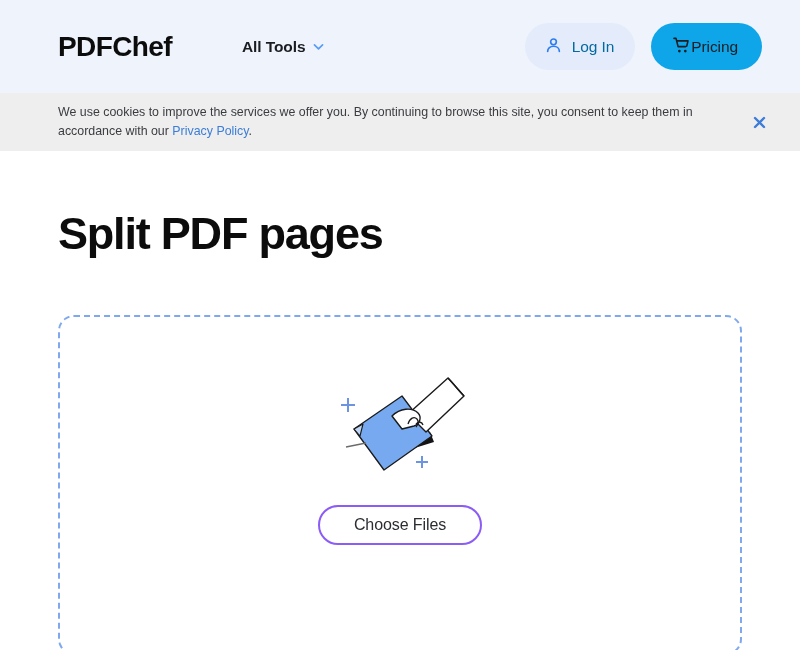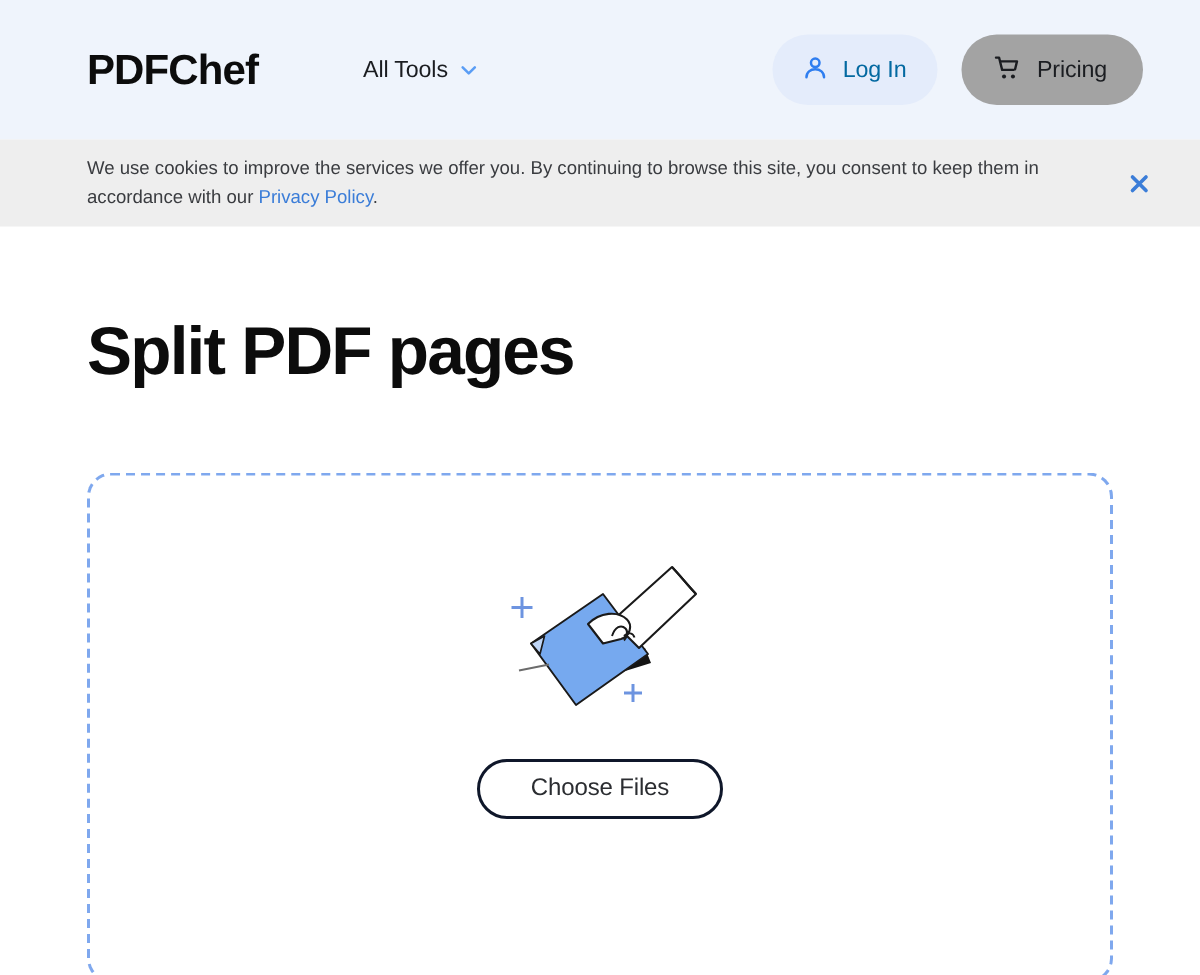--- a/index.html
+++ b/index.html
@@ -31,21 +31,21 @@
   }
   .all-tools {
     display: flex;
     align-items: center;
     gap: 7px;
     margin-left: 70px;
     cursor: pointer;
   }
   .all-tools-label {
     font-size: 15.5px;
-    font-weight: normal;
+    font-weight: bold;
     color: #1b1d21;
     letter-spacing: -0.1px;
   }
   .chevron-down {
     width: 13px;
     height: 13px;
     display: block;
   }
   .header-right {
     margin-left: auto;
@@ -65,22 +65,21 @@
     cursor: pointer;
   }
   .login-label {
     font-size: 15.5px;
     color: #0369a1;
     letter-spacing: -0.1px;
   }
   .pricing-btn {
     display: flex;
     align-items: center;
-    gap: 10px;
-    background: #a3a3a3;
+    background: #0ea5e9;
     border: none;
     border-radius: 24px;
     height: 47px;
     padding: 0 24px 0 21px;
     cursor: pointer;
   }
   .pricing-label {
     font-size: 15.5px;
     color: #1b1d21;
     letter-spacing: -0.1px;
@@ -159,21 +158,21 @@
     font-size: 19px;
     font-weight: bold;
     color: #0c0c0c;
     letter-spacing: -0.4px;
     margin-top: 24px;
   }
   .choose-files-btn {
     margin-top: 22px;
     height: 40px;
     padding: 0 34px;
-    border: 2px solid #0f172a;
+    border: 2px solid #8b5cf6;
     border-radius: 26px;
     background: #ffffff;
     font-size: 16px;
     color: #2b2d31;
     letter-spacing: -0.1px;
     cursor: pointer;
     font-family: "Liberation Sans", sans-serif;
   }
 </style>
 </head>

